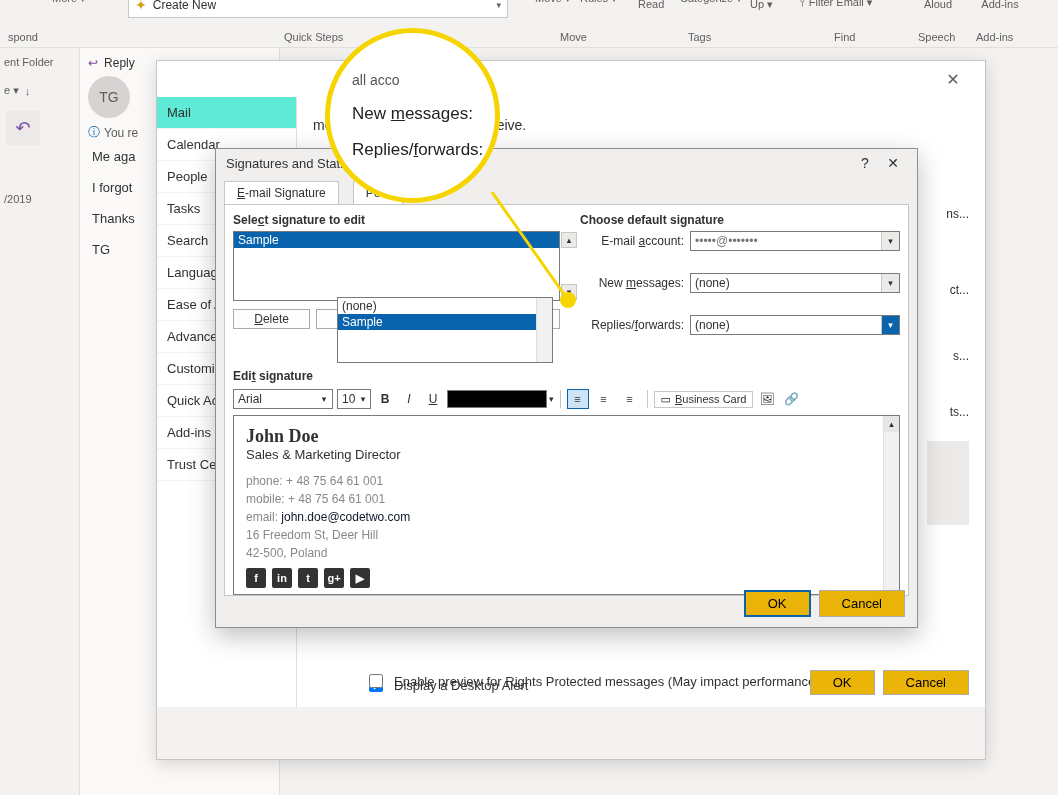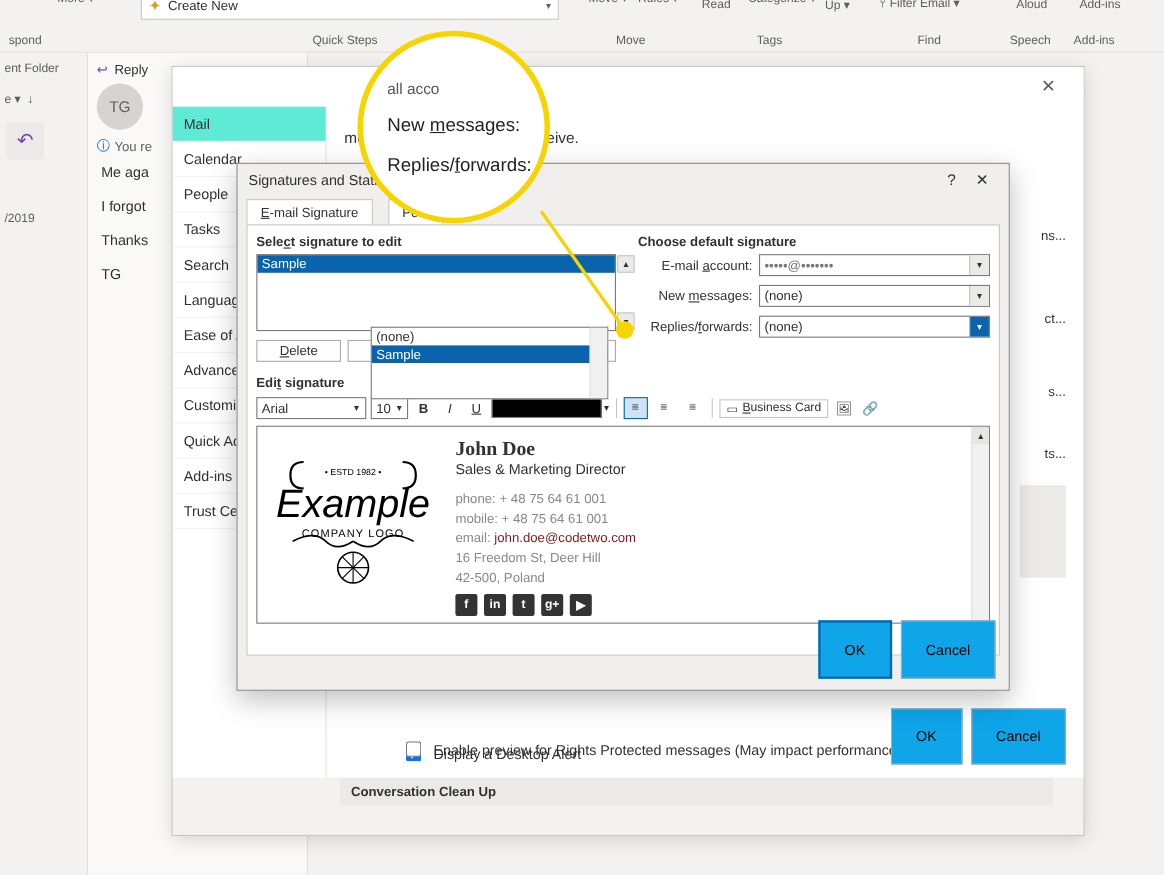--- a/index.html
+++ b/index.html
@@ -28,42 +28,42 @@
 .opt-body { display: flex; height: calc(100% - 88px); }
 .opt-nav { width: 140px; background: #fff; border-right: 1px solid #e1dfdd; }
 .opt-nav-item { padding: 8px 10px; font-size: 13px; border-bottom: 1px solid #f3f2f1; }
 .opt-nav-item.sel { background: #5eead4; }
 .opt-content { flex: 1; background: #fff; padding: 20px 16px; position: relative; }
 .opt-content-header { font-size: 14px; margin-bottom: 18px; }
 .opt-content-row { display: flex; align-items: center; margin: 10px 0; gap: 8px; padding-left: 56px; font-size: 13px; }
 .opt-content-row input[type=checkbox] { width: 14px; height: 14px; }
 .opt-section-label { background: #eceae8; padding: 6px 10px; font-weight: bold; margin: 14px 0 0 0; }
 .opt-footer { position: absolute; right: 16px; bottom: 12px; display: flex; gap: 8px; }
-.dlg-btn { border: 1px solid #ababab; background: #0ea5e9; padding: 17px 22px; font-size: 13px; }
+.dlg-btn { border: 1px solid #ababab; background: #eab308; padding: 4px 22px; font-size: 13px; }
 
 
 .sig-dialog { position: absolute; left: 215px; top: 148px; width: 703px; height: 480px; background: #f0efee; border: 1px solid #8e8e8e; box-shadow: 0 8px 24px rgba(0,0,0,.25); z-index: 10; }
 .sig-title { height: 28px; display: flex; align-items: center; padding: 0 10px; font-size: 13px; color: #323130; }
 .sig-title .spacer { flex: 1; }
 .sig-title .help, .sig-title .close { width: 28px; text-align: center; font-size: 14px; }
 .sig-tabs { display: flex; padding: 4px 8px 0 8px; }
 .sig-tab { padding: 4px 12px; font-size: 12px; border: 1px solid #c8c6c4; border-bottom: none; background: #fff; margin-right: 14px; }
 .sig-panel { background: #fff; margin: 0 8px; border: 1px solid #c8c6c4; padding: 8px; height: 392px; position: relative; }
 
 .sig-top { display: flex; gap: 20px; }
 .sig-left { flex: 1; }
 .sig-right { width: 320px; }
 .sec-label { font-size: 12px; font-weight: bold; margin-bottom: 4px; }
 .sig-list { border: 1px solid #7a7a7a; height: 70px; background: #fff; position: relative; }
 .sig-list-item { background: #0a64ad; color: #fff; padding: 1px 4px; font-size: 12px; }
 .scroll-arrow { position: absolute; right: -18px; width: 16px; height: 16px; background: #eceae8; border: 1px solid #c8c6c4; font-size: 9px; text-align: center; line-height: 14px; }
 .sig-btns { display: flex; gap: 6px; margin-top: 8px; }
 .sbtn { border: 1px solid #ababab; background: #fdfdfd; padding: 2px 0; font-size: 12px; flex: 1; text-align: center; }
 
-.sig-right-row { display: flex; align-items: center; margin-bottom: 8px; }
+.sig-right-row { display: flex; align-items: center; margin-bottom: 22px; }
 .sig-right-row .rlbl { width: 110px; font-size: 12px; text-align: right; padding-right: 6px; }
 .combo { flex: 1; height: 20px; border: 1px solid #7a7a7a; background: #fff; display: flex; align-items: center; padding: 0 4px; font-size: 12px; position: relative; }
 .combo .arrow { position: absolute; right: 0; top: 0; width: 18px; height: 100%; background: #eceae8; border-left: 1px solid #c8c6c4; text-align: center; line-height: 18px; font-size: 9px; }
 .combo.highlight .arrow { background: #0a64ad; color: #fff; }
 
 .dropdown-list { position: absolute; border: 1px solid #7a7a7a; background: #fff; width: 216px; font-size: 12px; z-index: 20; }
 .dropdown-item { padding: 1px 4px; }
 .dropdown-item.sel { background: #0a64ad; color: #fff; }
 .dropdown-list .dd-scroll { position: absolute; right: 0; top: 0; width: 16px; height: 100%; background: #f1f1f1; border-left: 1px solid #e1dfdd; }
 
@@ -76,21 +76,21 @@
 .sep { width: 1px; height: 18px; background: #c8c6c4; margin: 0 2px; }
 .align-btn { width: 22px; height: 20px; display: flex; align-items: center; justify-content: center; font-size: 11px; border: 1px solid transparent; }
 .align-btn.active { border-color: #0a64ad; background: #cde4f7; }
 .biz-card { border: 1px solid #c8c6c4; padding: 1px 6px; font-size: 11px; display: flex; align-items: center; gap: 4px; }
 
 .editor { border: 1px solid #7a7a7a; background: #fff; height: 180px; margin-top: 4px; padding: 10px 12px; display: flex; gap: 18px; position: relative; overflow: hidden; }
 .logo-area { width: 150px; height: 150px; display: flex; align-items: center; justify-content: center; }
 .sig-info .name { font-family: Georgia, serif; font-size: 18px; font-weight: bold; }
 .sig-info .title { font-size: 13px; margin-bottom: 10px; }
 .sig-info .line { font-size: 12px; color: #888; line-height: 1.5; }
-.sig-info .line a { color: #7f1d1d; text-decoration: none; }
+.sig-info .line a { color: #0f172a; text-decoration: none; }
 .social-row { display: flex; gap: 6px; margin-top: 6px; }
 .social { width: 20px; height: 20px; background: #333; color: #fff; display: flex; align-items: center; justify-content: center; font-size: 11px; font-weight: bold; border-radius: 2px; }
 .editor-scroll { position: absolute; right: 0; top: 0; width: 16px; height: 100%; background: #f1f1f1; border-left: 1px solid #e1dfdd; }
 .editor-scroll .sarrow { height: 16px; text-align: center; font-size: 9px; line-height: 16px; background: #e8e6e4; }
 
 .sig-footer { position: absolute; right: 12px; bottom: 10px; display: flex; gap: 8px; }
 .sig-footer .ok { border: 2px solid #0a64ad; }
 
 
 .magnifier { position: absolute; left: 325px; top: 28px; width: 175px; height: 175px; border-radius: 50%; border: 5px solid #f6d400; background: #fff; z-index: 30; display: flex; flex-direction: column; justify-content: center; padding-left: 22px; }
@@ -193,21 +193,20 @@
       <div style="position:absolute;right:16px;top:344px;width:42px;height:84px;background:#eceae8"></div>
 
       <div class="opt-content-row" style="position:absolute;left:12px;top:568px">
         <input type="checkbox" checked="" style="">
         <span>Display a Desktop Alert</span>
       </div>
       <div class="opt-content-row" style="position:absolute;left:12px;top:564px">
         <input type="checkbox" style="">
         <span>Enable preview for Rights Protected messages (May impact performance)</span>
       </div>
-      <div class="opt-section-label" style="position:absolute;left:12px;top:596px;right:28px">Conversation Clean Up</div>
 
       <div class="opt-footer">
         <button class="dlg-btn">OK</button>
         <button class="dlg-btn">Cancel</button>
       </div>
     </div>
   </div>
 </div>
 
 <div class="sig-dialog">
@@ -299,38 +298,20 @@
       <div class="sep"></div>
       <div class="biz-card">
           <span>▭</span>
           <span><span class="u">B</span>usiness Card</span>
         </div>
       <div class="tool-btn">🖼</div>
       <div class="tool-btn" style="color:#0a64ad">🔗</div>
     </div>
 
     <div class="editor">
-      <div class="logo-area">
-        <svg width="150" height="150" viewBox="0 0 150 150">
-          <text x="75" y="34" text-anchor="middle" font-size="8" font-family="serif">• ESTD 1982 •</text>
-          <path d="M30 22 Q18 22 18 34 Q18 46 30 46" fill="none" stroke="#000" stroke-width="2"></path>
-          <path d="M120 22 Q132 22 132 34 Q132 46 120 46" fill="none" stroke="#000" stroke-width="2"></path>
-          <text x="75" y="72" text-anchor="middle" font-size="36" font-family="cursive" font-style="italic">Example</text>
-          <text x="75" y="90" text-anchor="middle" font-size="10" font-family="sans-serif" letter-spacing="1">COMPANY LOGO</text>
-          <path d="M20 94 Q40 84 50 94 Q60 104 75 94" fill="none" stroke="#000" stroke-width="1.5"></path>
-          <path d="M130 94 Q110 84 100 94 Q90 104 75 94" fill="none" stroke="#000" stroke-width="1.5"></path>
-          <g transform="translate(75,118)">
-            <circle r="14" fill="none" stroke="#000" stroke-width="1.5"></circle>
-            <line x1="-14" y1="0" x2="14" y2="0" stroke="#000"></line>
-              <line x1="0" y1="-14" x2="0" y2="14" stroke="#000"></line>
-            <line x1="-10" y1="-10" x2="10" y2="10" stroke="#000"></line>
-              <line x1="-10" y1="10" x2="10" y2="-10" stroke="#000"></line>
-          </g>
-        </svg>
-      </div>
       <div class="sig-info">
         <div class="name">John Doe</div>
         <div class="title">Sales &amp; Marketing Director</div>
         <div class="line">phone: + 48 75 64 61 001</div>
         <div class="line">mobile: + 48 75 64 61 001</div>
         <div class="line"><span>email: </span><a>john.doe@codetwo.com</a></div>
         <div class="line">16 Freedom St, Deer Hill</div>
         <div class="line">42-500, Poland</div>
         <div class="social-row">
           <div class="social">f</div>

